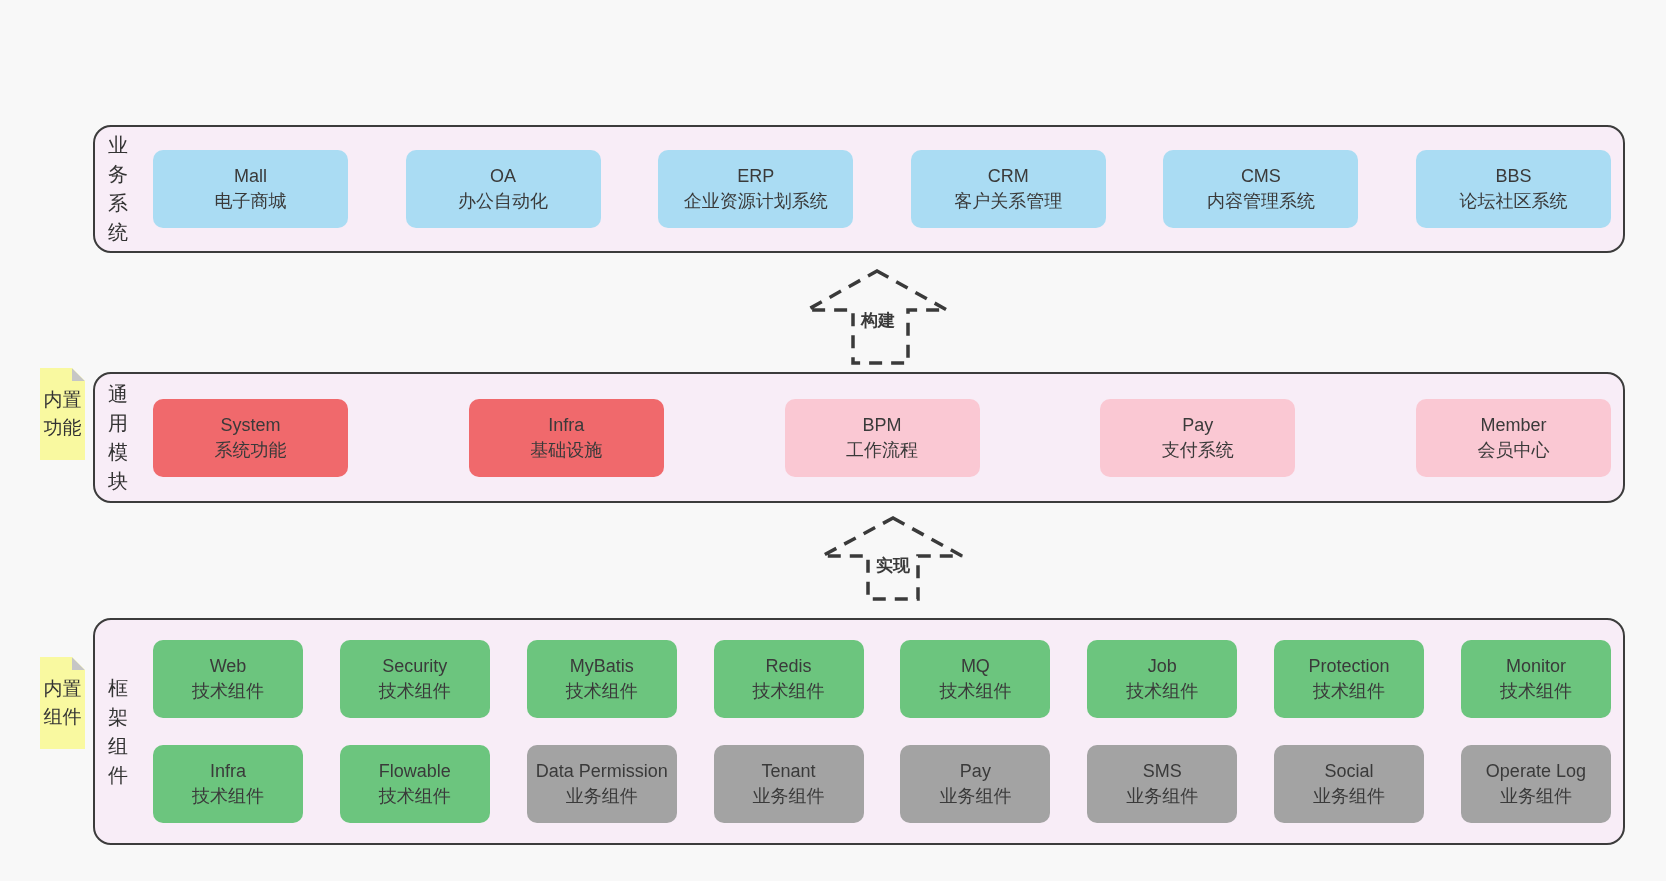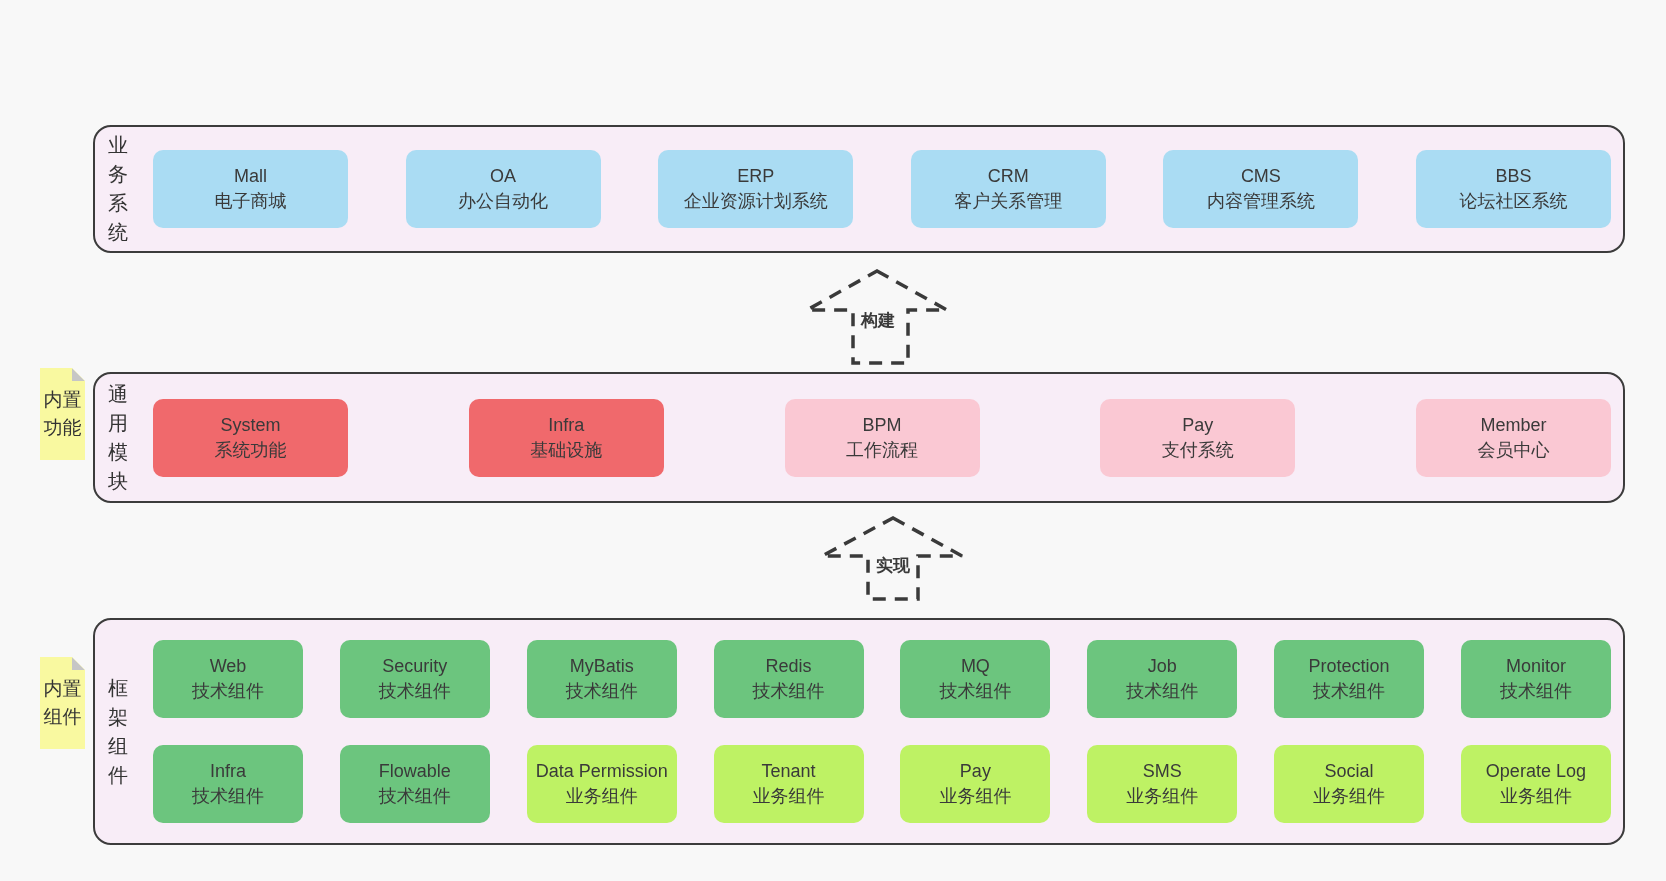--- a/index.html
+++ b/index.html
@@ -53,21 +53,21 @@
     color:#3a3a3a;
     box-sizing:border-box;
     padding:12px 8px;
   }
   .wide{width:195px;height:78px;}
   .narrow{width:150px;height:78px;}
   .blue{background:#aadcf3;}
   .red{background:#f0696c;}
   .pink{background:#fac8d3;}
   .green{background:#6cc57e;}
-  .lightgreen{background:#bef264;}
+  .lightgreen{background:#a3a3a3;}
 
   
   .note{
     position:absolute;left:-55px;width:45px;
     background:#f9f9a0;
     padding:18px 0;
     font-size:19px;line-height:28px;text-align:center;
     word-break:break-all;
     color:#333;
     clip-path:polygon(0 0,calc(100% - 13px) 0,100% 13px,100% 100%,0 100%);

